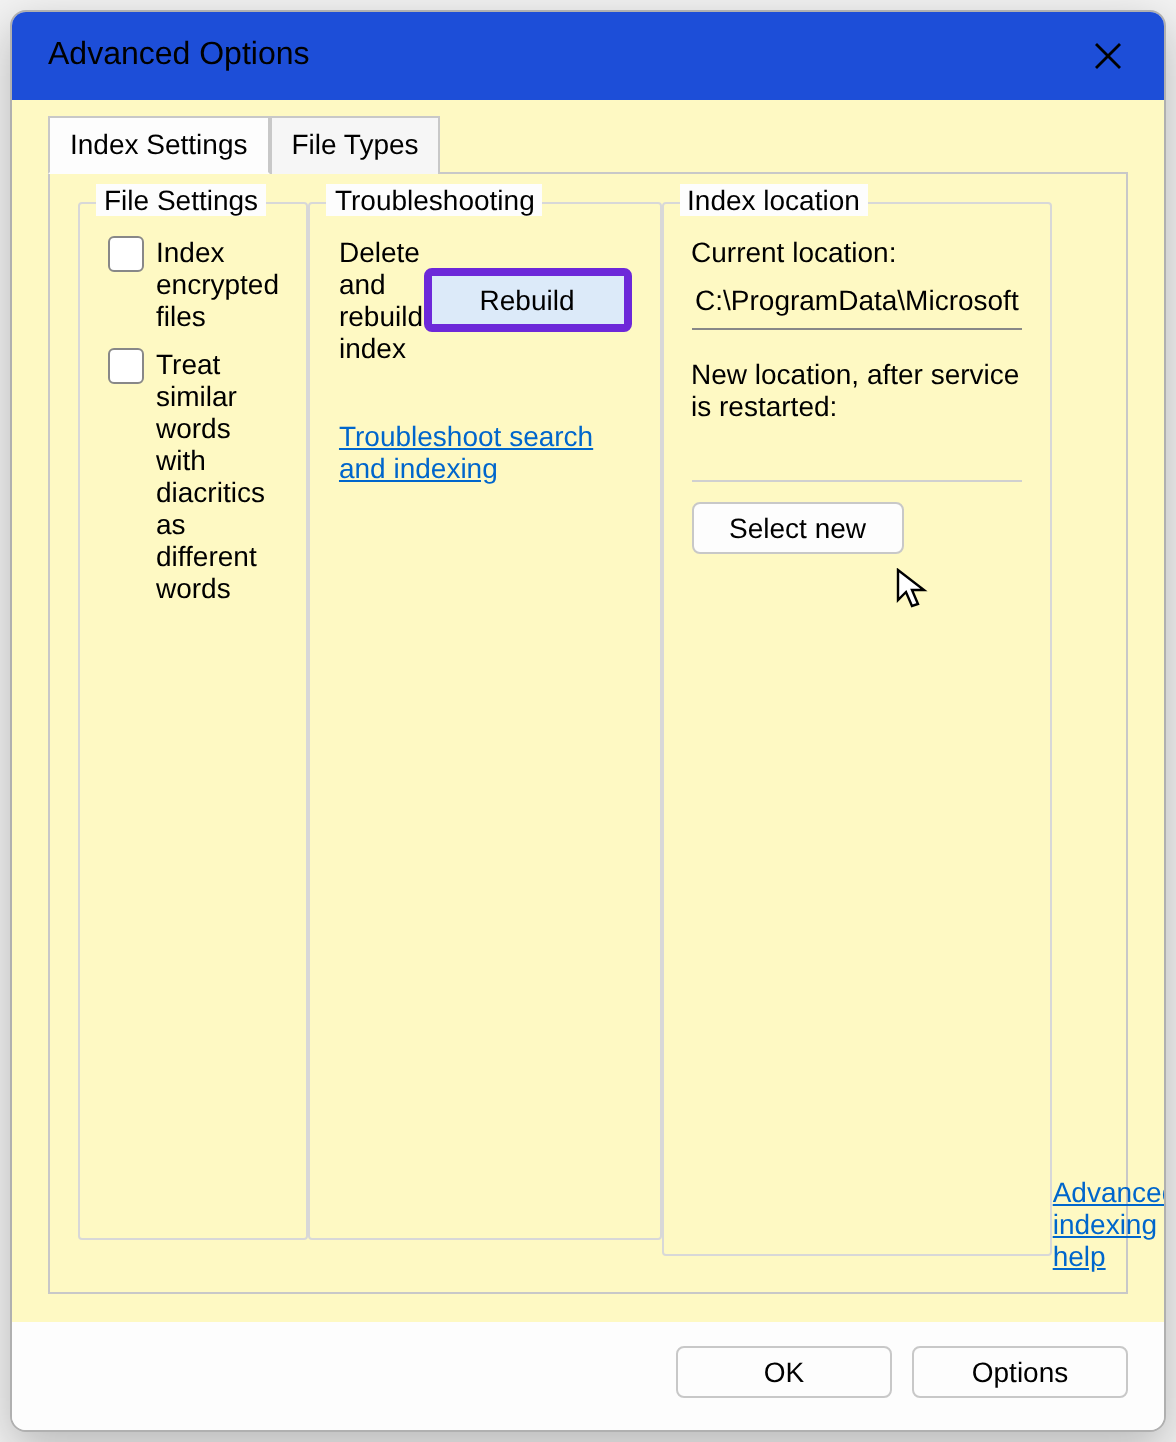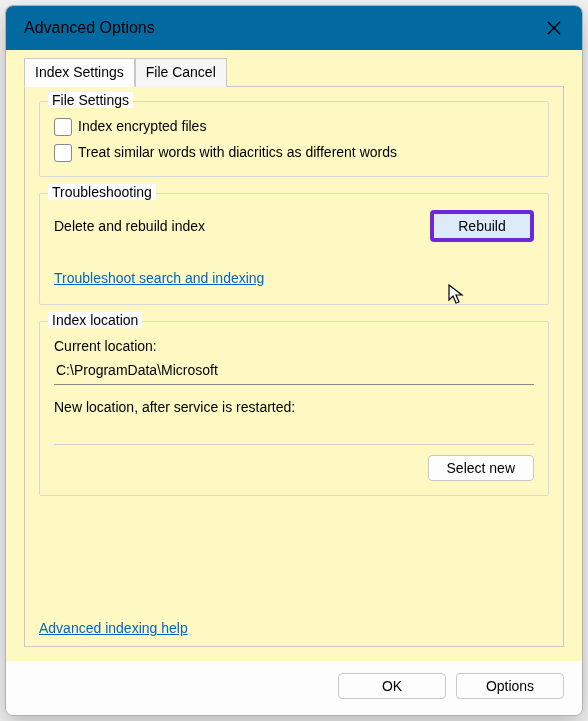--- a/index.html
+++ b/index.html
@@ -23,21 +23,21 @@
       box-shadow: 0 8px 24px rgba(0,0,0,0.25);
       display: flex;
       flex-direction: column;
       overflow: hidden;
     }
     .titlebar {
       display: flex;
       align-items: center;
       justify-content: space-between;
       padding: 8px 12px 8px 18px;
-      background: #0369a1;
+      background: #1d4ed8;
     }
     .titlebar h1 {
       font-size: 16px;
       font-weight: 400;
     }
     .close-btn {
       width: 32px;
       height: 28px;
       display: flex;
       align-items: center;
@@ -73,21 +73,21 @@
       z-index: 3;
     }
     .tab:not(.active) {
       background: #f6f6f6;
     }
     .tabbody {
       border: 1px solid #c8c8c8;
       flex: 1;
       padding: 14px 14px 10px 14px;
       display: flex;
-      flex-direction: column;
+      flex-direction: row;
       position: relative;
     }
     .group {
       border: 1px solid #d8d8d8;
       border-radius: 2px;
       padding: 16px 14px 14px 14px;
       margin-bottom: 16px;
       position: relative;
     }
     .group-title {
@@ -152,21 +152,21 @@
       margin-bottom: 14px;
       min-height: 24px;
     }
     .readonly-field.empty {
       border-bottom: 1px solid #d0d0d0;
       min-height: 26px;
       margin-bottom: 10px;
     }
     .selectnew-row {
       display: flex;
-      justify-content: flex-end;
+      justify-content: flex-start;
       margin-top: 6px;
     }
     .bottom-link {
       margin-top: auto;
       padding-top: 10px;
     }
     .footer {
       display: flex;
       justify-content: flex-end;
       gap: 10px;
@@ -193,21 +193,21 @@
       <svg viewBox="0 0 14 14">
         <line x1="1" y1="1" x2="13" y2="13" stroke="currentColor" stroke-width="1.4"></line>
         <line x1="13" y1="1" x2="1" y2="13" stroke="currentColor" stroke-width="1.4"></line>
       </svg>
     </div>
   </div>
 
   <div class="content">
     <div class="tabs">
       <div class="tab active">Index Settings</div>
-      <div class="tab">File Cancel</div>
+      <div class="tab">File Types</div>
     </div>
 
     <div class="tabbody">
 
       <div class="group">
         <div class="group-title">File Settings</div>
         <div class="checkbox-row">
           <div class="cb"></div>
           <span>Index encrypted files</span>
         </div>

